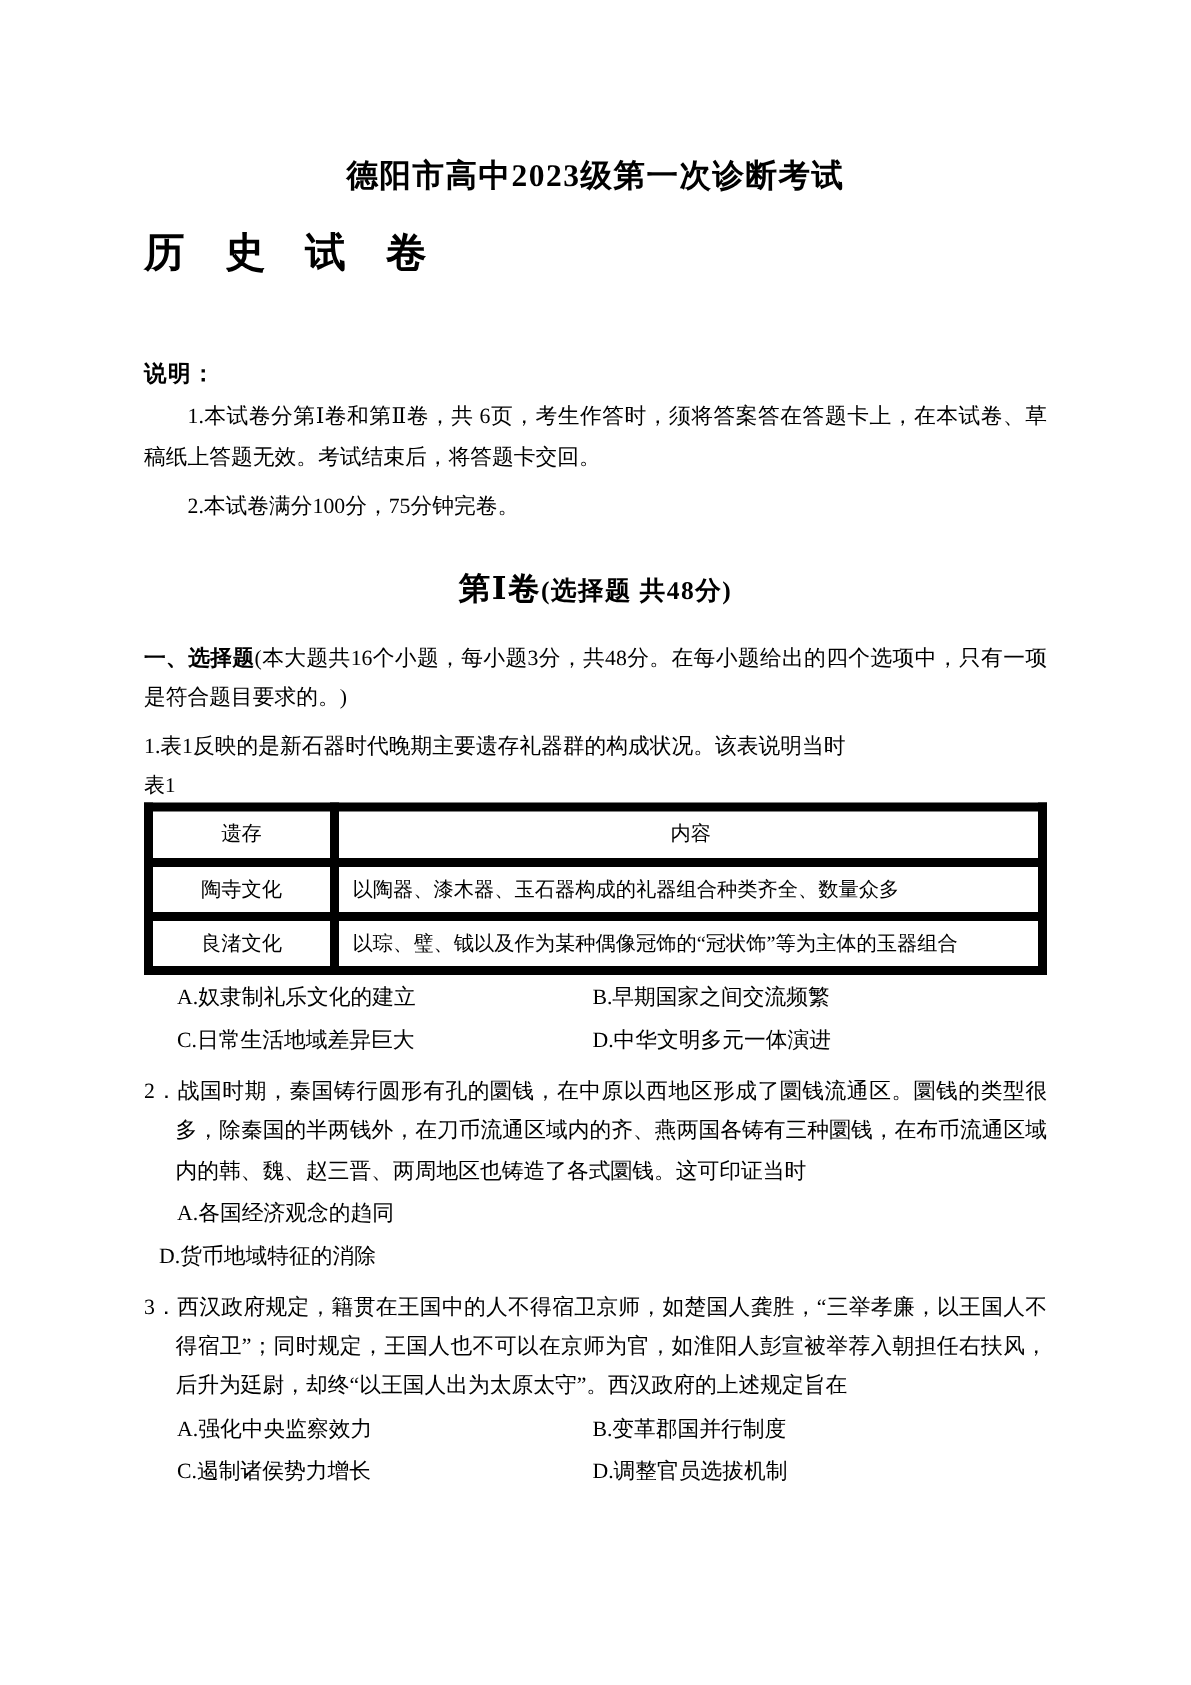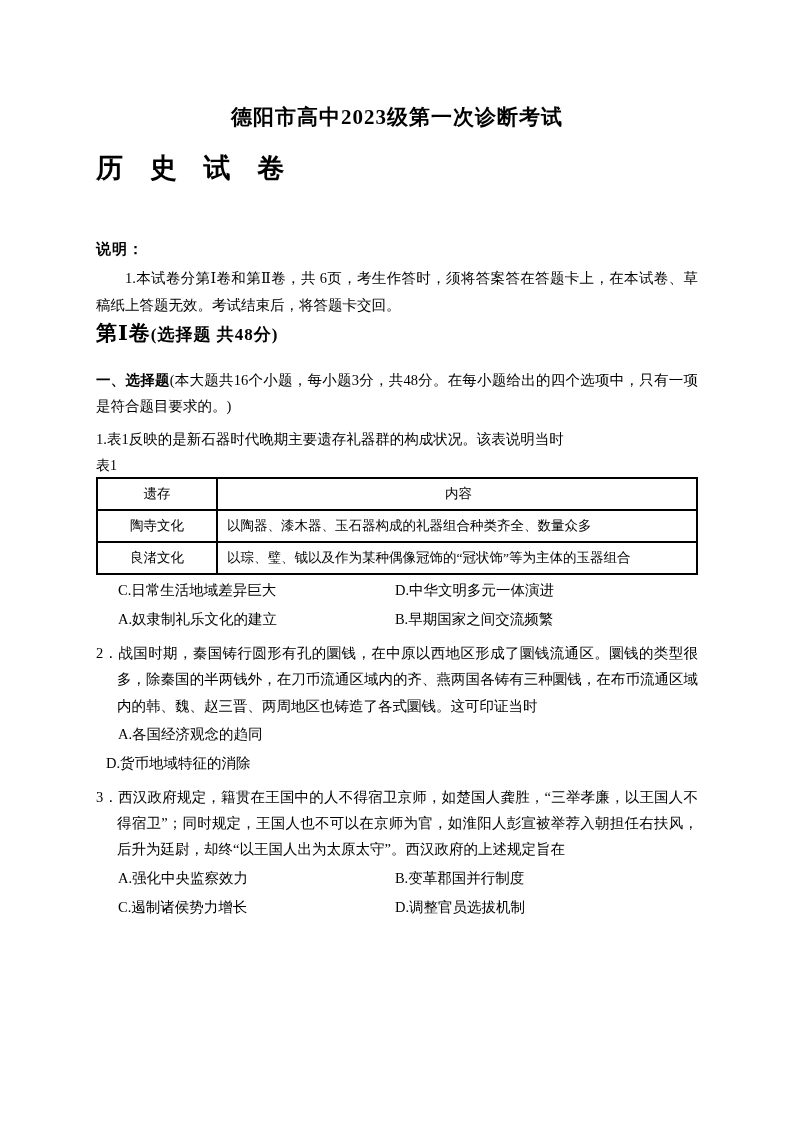--- a/index.html
+++ b/index.html
@@ -45,23 +45,24 @@
     letter-spacing: 1px;
   }
   .notice-p {
     font-size: 14.5px;
     line-height: 1.85;
     text-indent: 2em;
     margin-top: 6px;
     text-align: justify;
   }
   .section-head {
-    text-align: left;
+    text-align: center;
     font-size: 19px;
     font-weight: bold;
+    margin-top: 26px;
     letter-spacing: 1px;
   }
   .section-head .big {
     font-size: 21px;
   }
   .section-head .small {
     font-size: 17px;
   }
   .q-type {
     font-size: 14.5px;
@@ -88,21 +89,21 @@
     margin-top: 4px;
     margin-bottom: 2px;
   }
   table.dataset {
     border-collapse: collapse;
     width: 100%;
     font-size: 13.5px;
     table-layout: fixed;
   }
   table.dataset td, table.dataset th {
-    border: 2px solid #000000;
+    border: 6px solid #000000;
     padding: 5px 6px;
     line-height: 1.5;
     font-weight: normal;
   }
   table.dataset .col-a {
     width: 106px;
     text-align: center;
   }
   table.dataset .col-b {
     text-align: left;
@@ -132,20 +133,21 @@
 </head>
 <body>
 
 <div class="page">
 
   <div class="title-main">德阳市高中2023级第一次诊断考试</div>
   <div class="title-sub">历 史 试 卷</div>
 
   <div class="notice-head">说明：</div>
   <div class="notice-p">1.本试卷分第Ⅰ卷和第Ⅱ卷，共 6页，考生作答时，须将答案答在答题卡上，在本试卷、草稿纸上答题无效。考试结束后，将答题卡交回。</div>
+  <div class="notice-p">2.本试卷满分100分，75分钟完卷。</div>
 
   <div class="section-head">
     <span class="big">第Ⅰ卷</span><span class="small">(选择题 共48分)</span>
   </div>
 
   <div class="q-type">
     <b>一、选择题</b><span>(本大题共16个小题，每小题3分，共48分。在每小题给出的四个选项中，只有一项是符合题目要求的。)</span>
   </div>
 
   <div class="q-item q-hang">
@@ -164,27 +166,27 @@
         <td class="col-a">陶寺文化</td>
         <td class="col-b">以陶器、漆木器、玉石器构成的礼器组合种类齐全、数量众多</td>
       </tr>
       <tr>
         <td class="col-a">良渚文化</td>
         <td class="col-b">以琮、璧、钺以及作为某种偶像冠饰的“冠状饰”等为主体的玉器组合</td>
       </tr>
     </tbody>
   </table>
   <div class="options">
+    <div class="opt left">A.奴隶制礼乐文化的建立</div>
+    <div class="opt right">B.早期国家之间交流频繁</div>
+  </div>
+  <div class="options">
     <div class="opt left">C.日常生活地域差异巨大</div>
     <div class="opt right">D.中华文明多元一体演进</div>
   </div>
-  <div class="options">
-    <div class="opt left">A.奴隶制礼乐文化的建立</div>
-    <div class="opt right">B.早期国家之间交流频繁</div>
-  </div>
 
   <div class="q-item q-hang">
     <span>2．</span><span>战国时期，秦国铸行圆形有孔的圜钱，在中原以西地区形成了圜钱流通区。圜钱的类型很多，除秦国的半两钱外，在刀币流通区域内的齐、燕两国各铸有三种圜钱，在布币流通区域内的韩、魏、赵三晋、两周地区也铸造了各式圜钱。这可印证当时</span>
   </div>
   <div class="options">
     <div class="opt left">A.各国经济观念的趋同</div>
   </div>
   <div class="options">
     <div class="opt right">D.货币地域特征的消除</div>
   </div>

